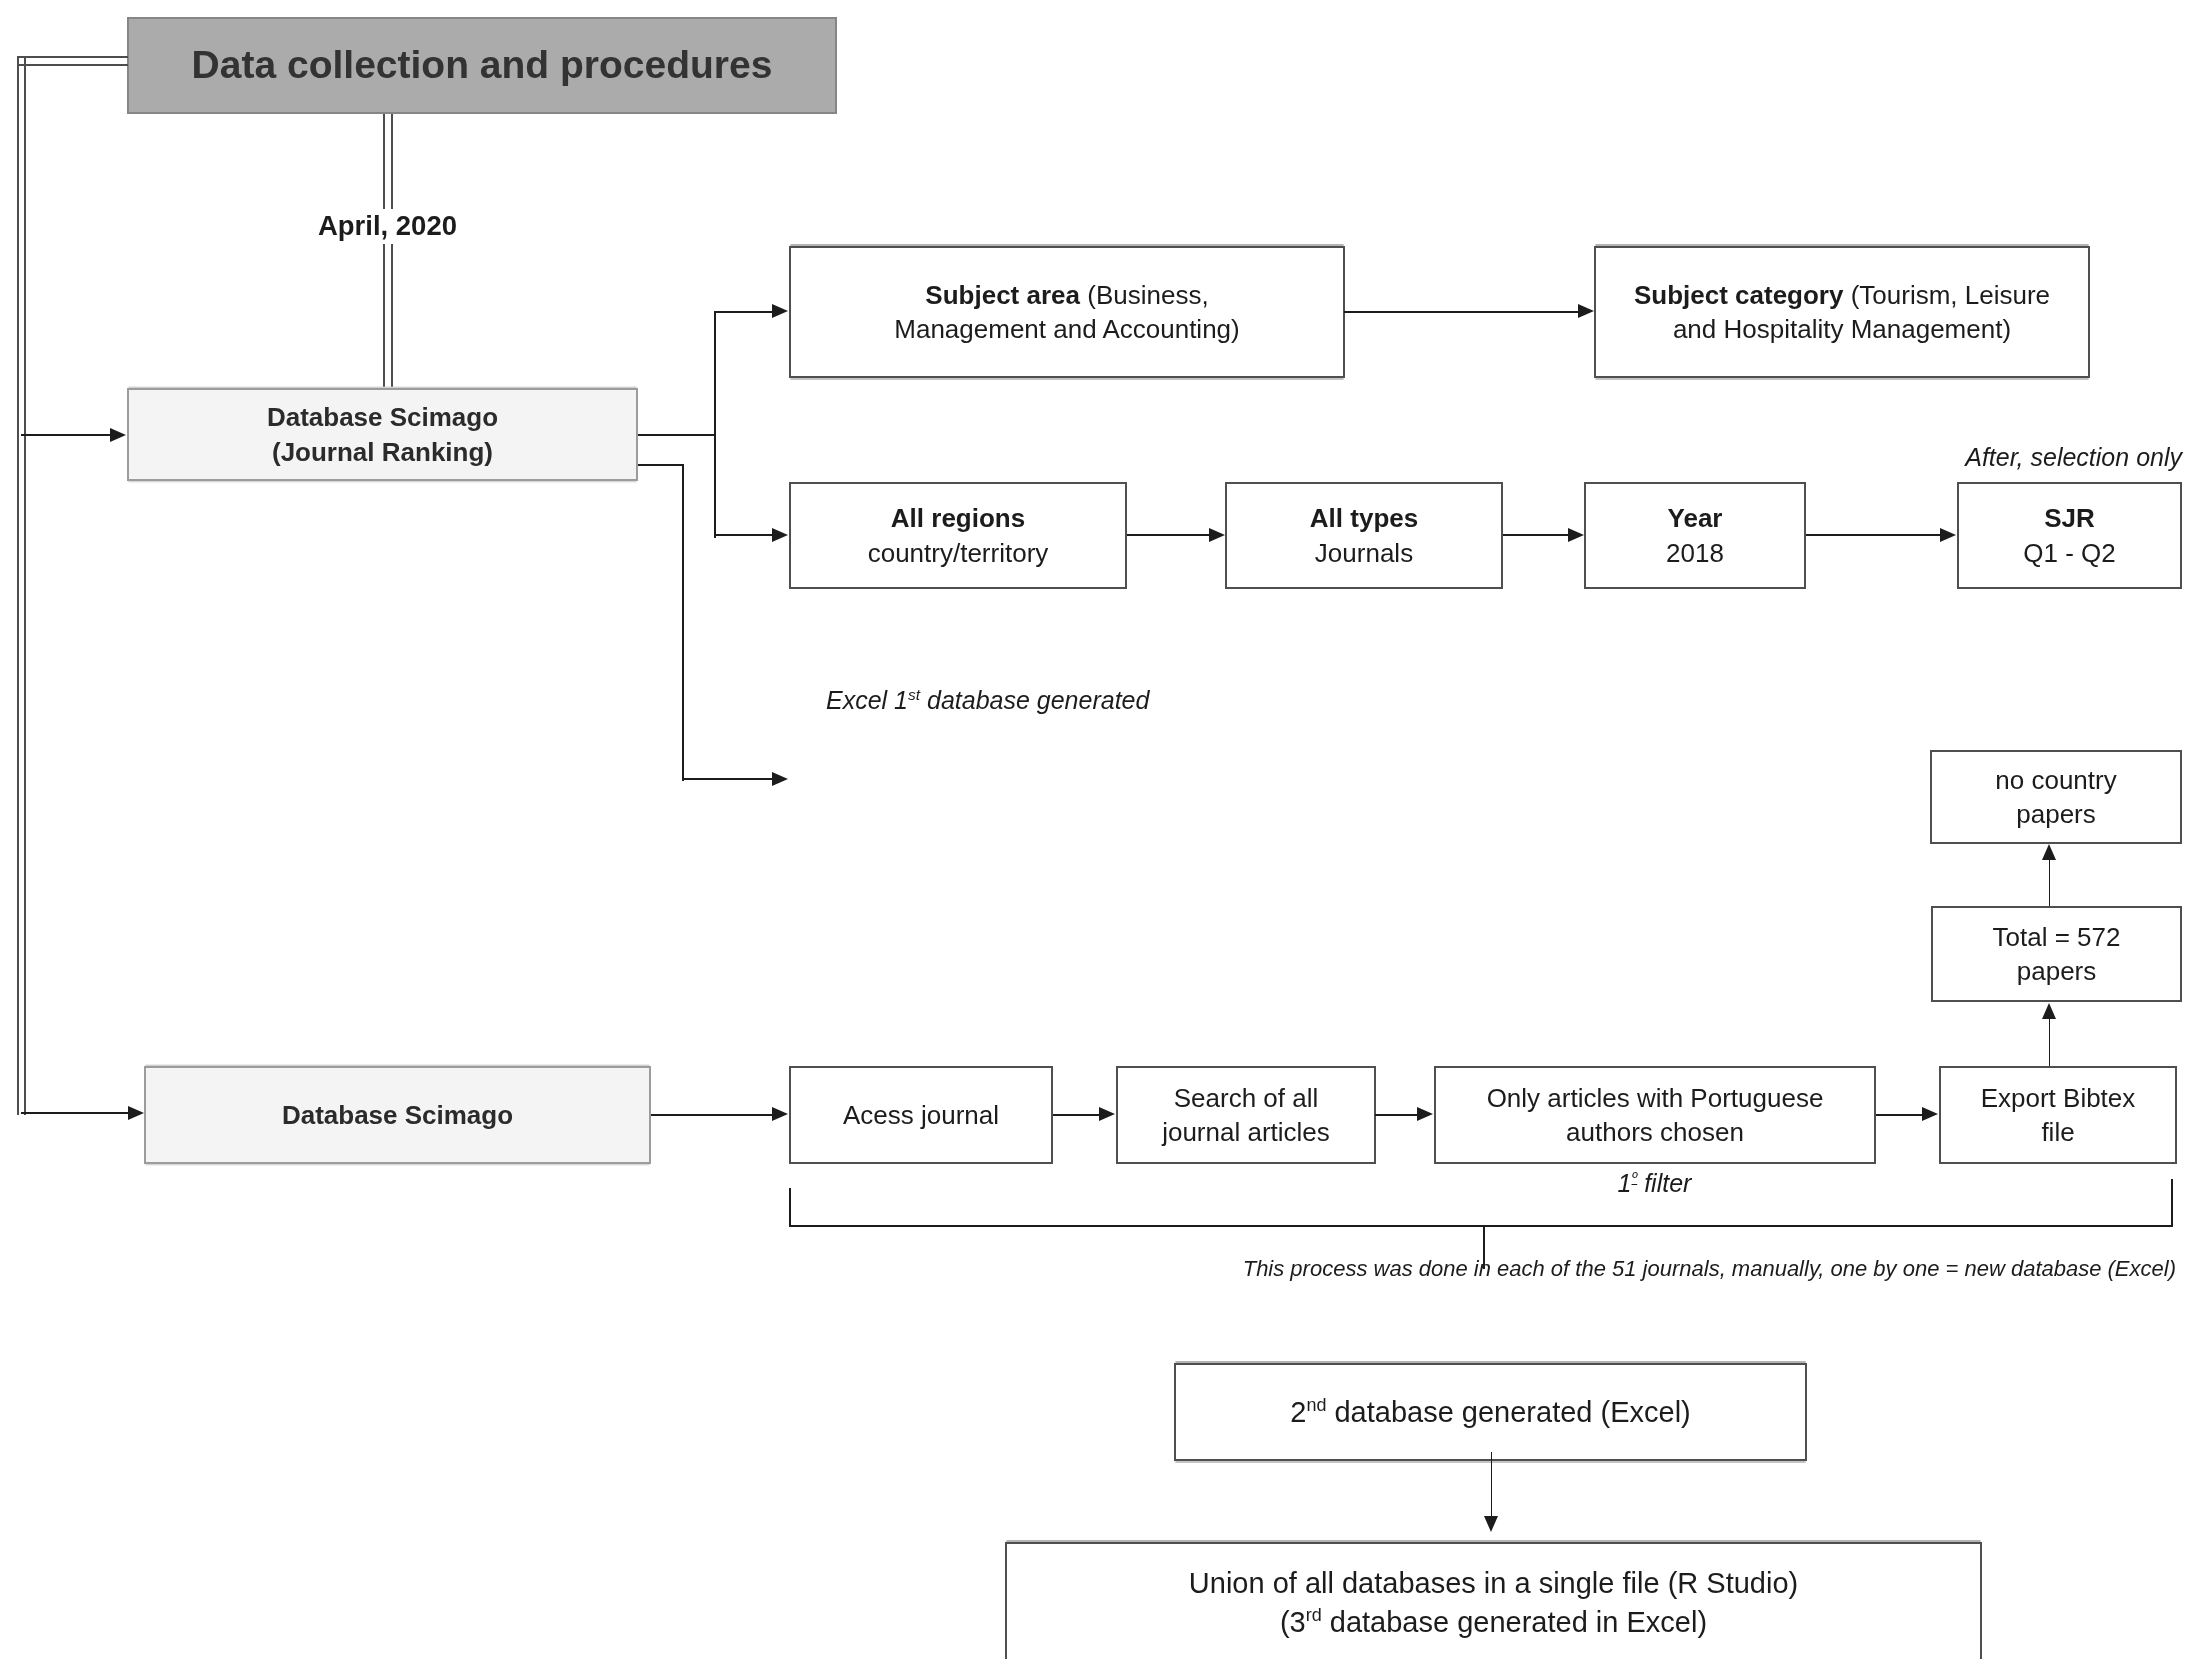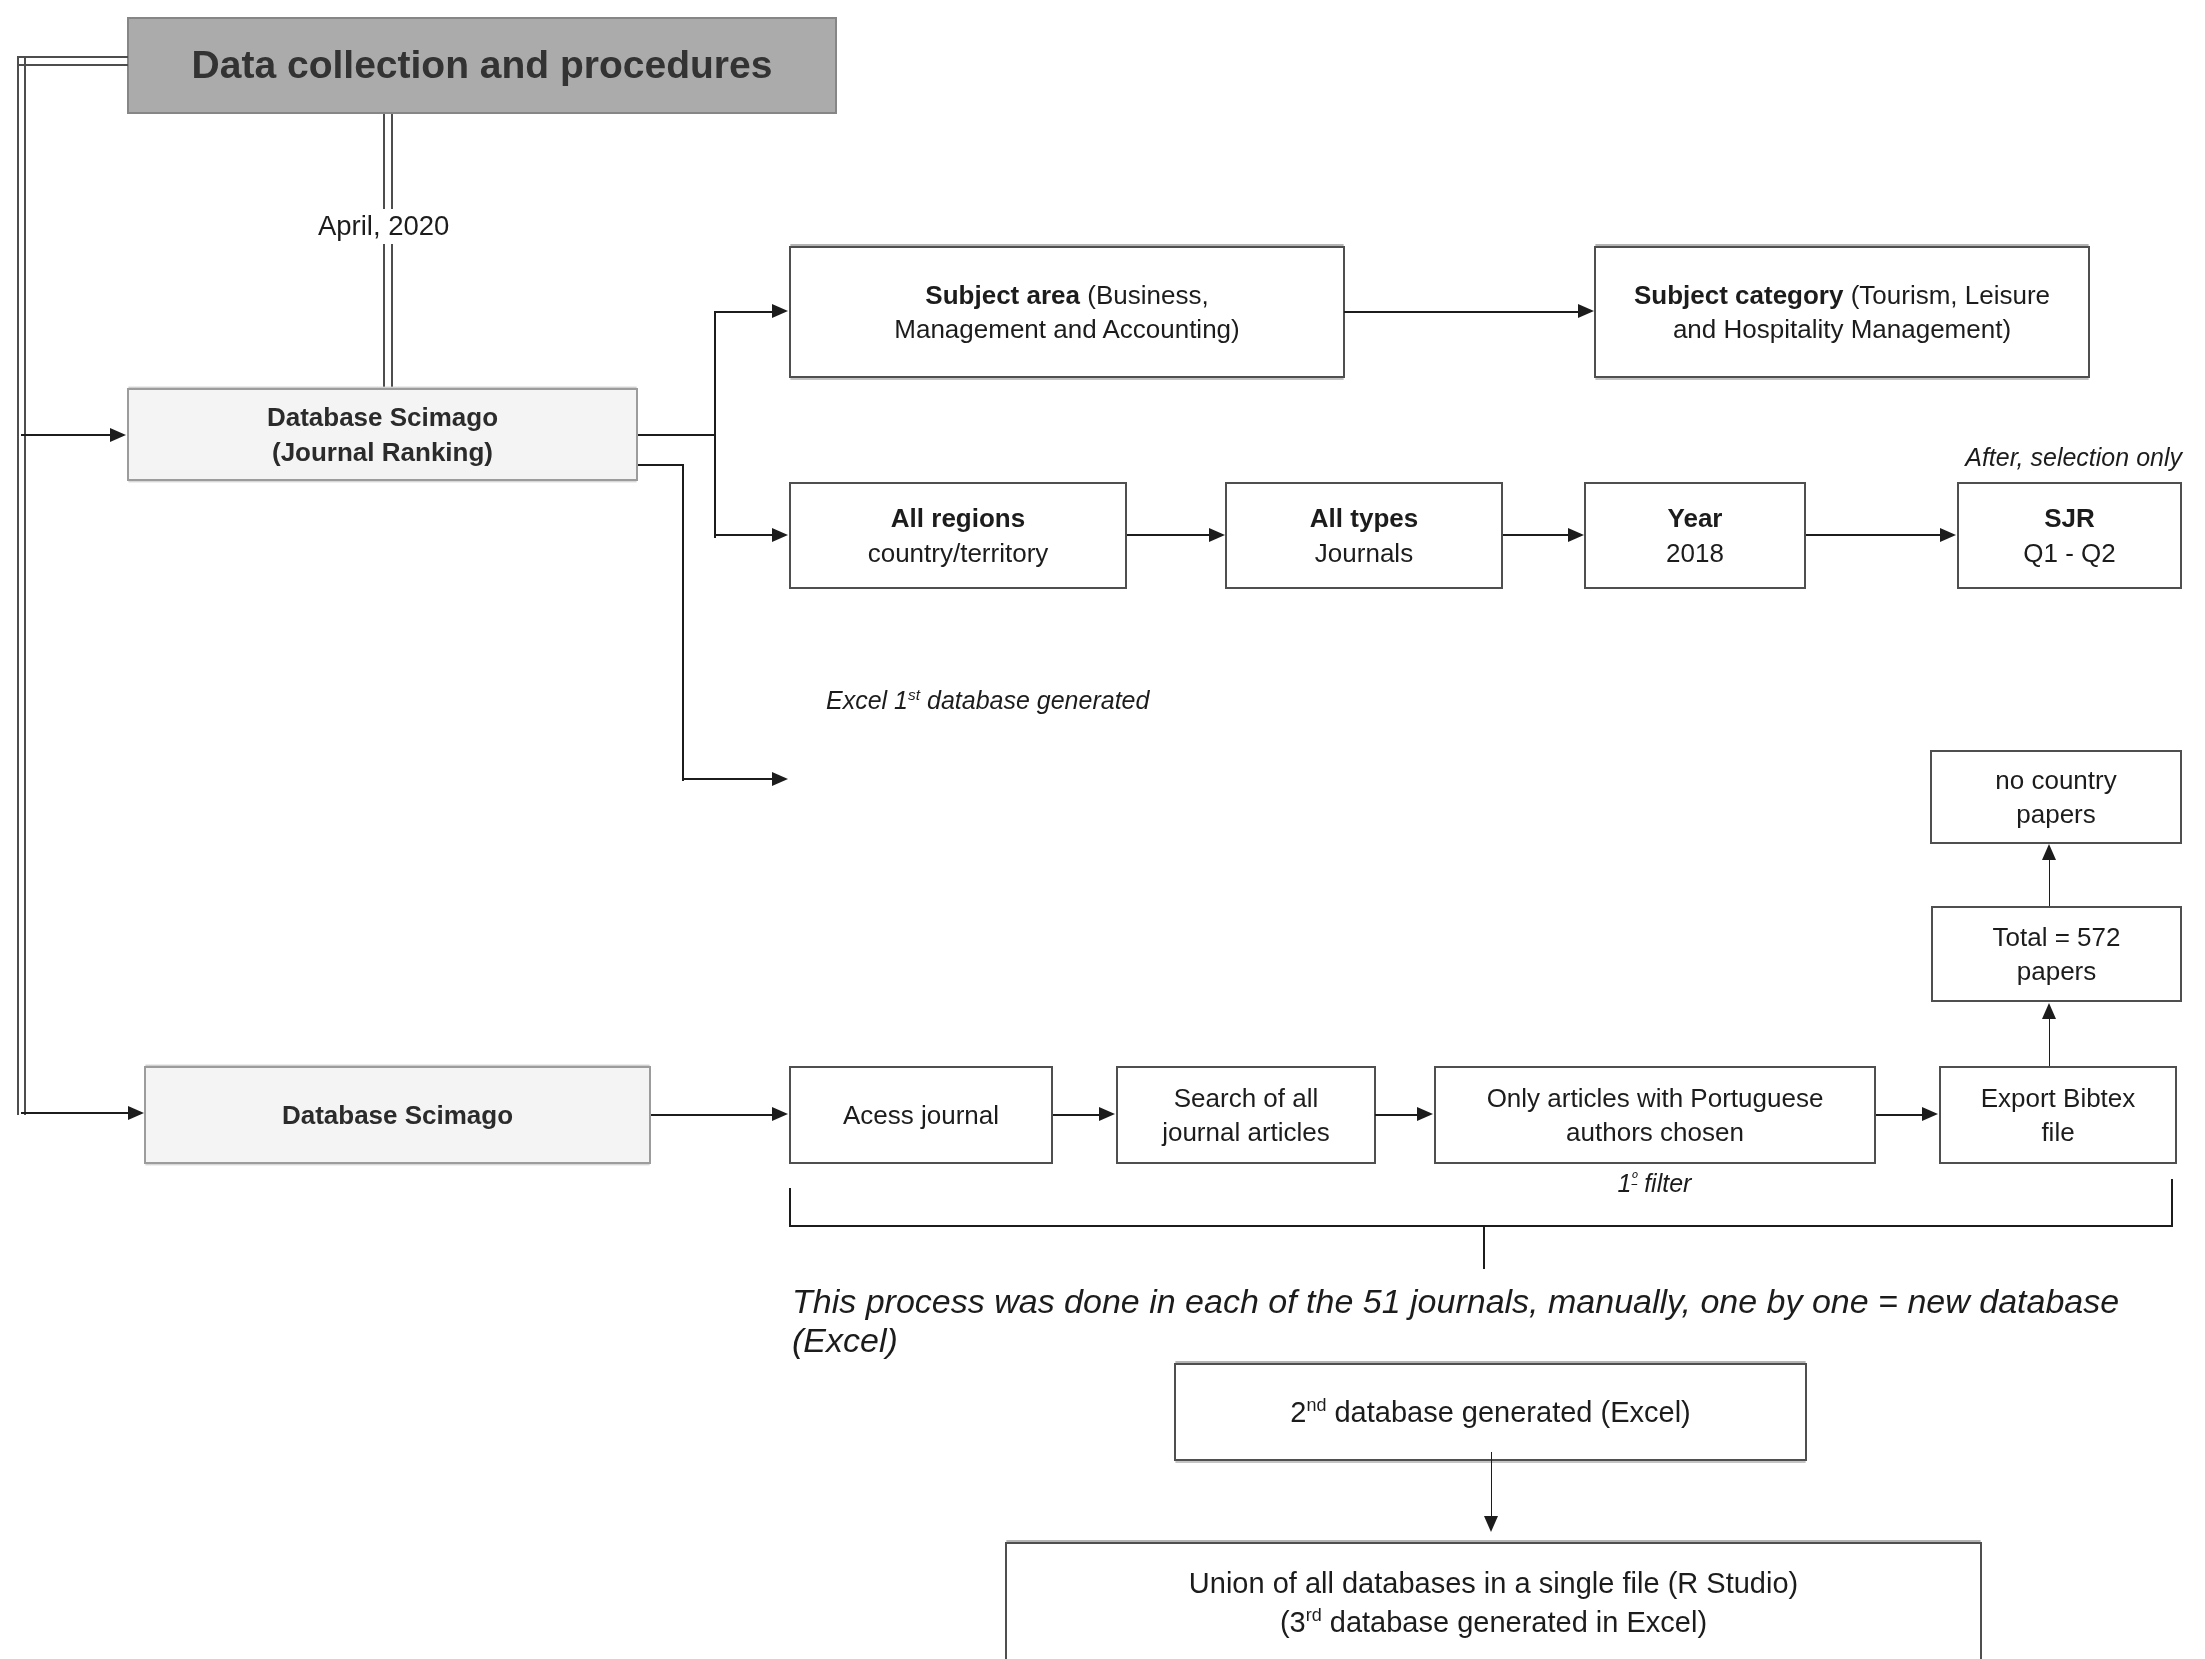--- a/index.html
+++ b/index.html
@@ -43,21 +43,21 @@
   <div class="dblh" style="left:19px;top:56px;width:109px;height:9.6px;"></div>
   <div class="dblv" style="left:16.5px;top:56px;width:9.6px;height:1059px;"></div>
 
   <div class="hline" style="left:20.7px;top:434px;width:91px;"></div>
   <div class="arr-r" style="left:110px;top:428px;"></div>
 
   <div class="hline" style="left:20.7px;top:1112px;width:107px;"></div>
   <div class="arr-r" style="left:128px;top:1106px;"></div>
 
   <div class="dblv" style="left:383px;top:114px;width:9.6px;height:274px;"></div>
-  <div class="label" style="left:311px;top:209px;">
+  <div class="label" style="left:311px;top:209px;font-weight:bold;">
     <span>April, 2020</span>
   </div>
 
   <div class="box grayfill" style="left:127px;top:388px;width:511px;height:93px;">
     <span>Database Scimago</span>
     <span>(Journal Ranking)</span>
   </div>
 
   <div class="hline" style="left:638px;top:434px;width:77px;"></div>
   <div class="vline" style="left:714px;top:311px;height:227px;"></div>
@@ -162,21 +162,21 @@
 
   <div class="note" style="left:1517px;top:1169px;width:275px;text-align:center;">
     <span>1</span><span class="sup u">º</span><span> filter</span>
   </div>
 
   <div class="vline" style="left:789px;top:1188px;height:39px;"></div>
   <div class="hline" style="left:789px;top:1225px;width:1384px;"></div>
   <div class="vline" style="left:2171px;top:1179px;height:48px;"></div>
   <div class="vline" style="left:1483px;top:1227px;height:42px;"></div>
 
-  <div class="note" style="left:792px;top:1282px;width:1384px;text-align:left;font-size:34px;">
+  <div class="note" style="left:792px;top:1256px;width:1384px;text-align:right;font-size:22px;">
     <span>This process was done in each of the 51 journals, manually, one by one = new database (Excel)</span>
   </div>
 
   <div class="box bigtext" style="left:1174px;top:1353px;width:633px;height:98px;">
     <div>
       <span>2</span><span class="sup">nd</span><span> database generated (Excel)</span>
     </div>
   </div>
 
   <div class="vline thinw" style="left:1491px;top:1452px;height:65px;"></div>

